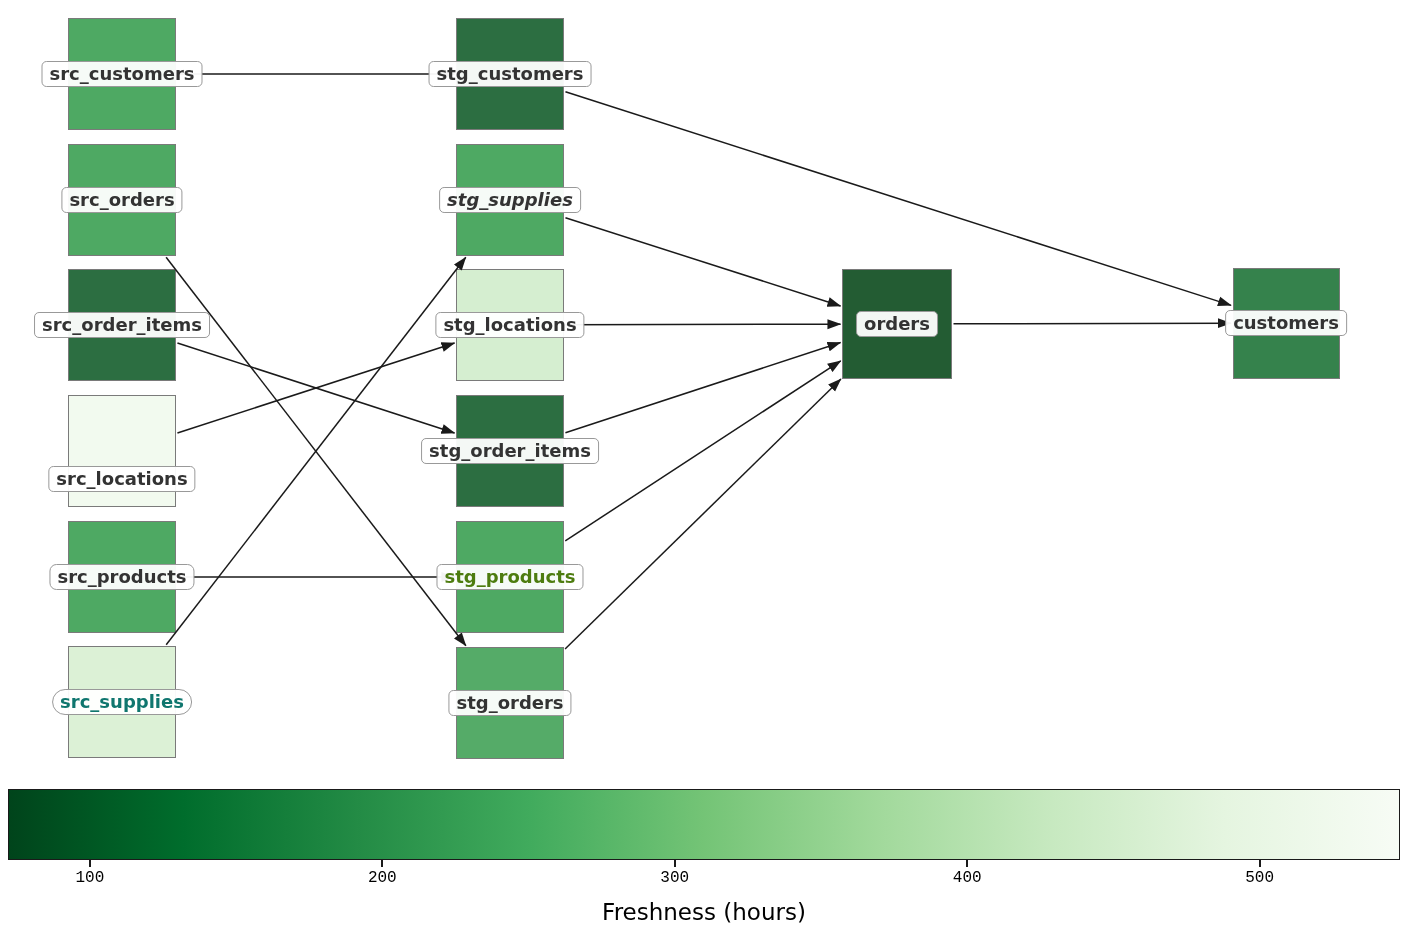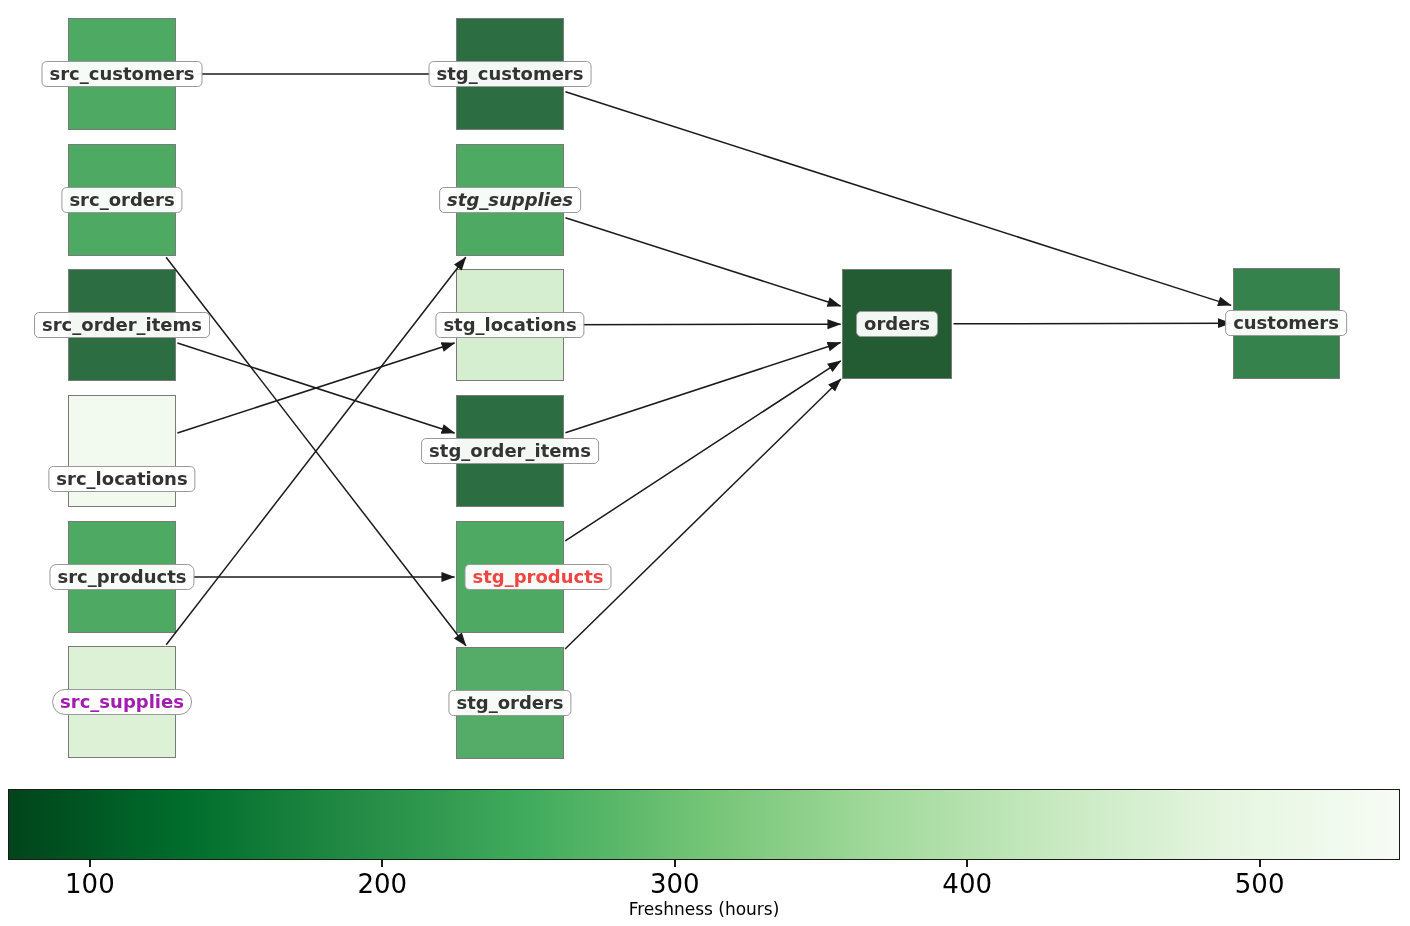--- a/index.html
+++ b/index.html
@@ -49,29 +49,30 @@
     top: 860px;
     width: 2px; height: 7px;
     background: #1a1a1a;
     transform: translateX(-1px);
     z-index: 1;
   }
   .cb-tick-label {
     position: absolute;
     top: 869px;
     transform: translateX(-50%);
-    font-size: 26px;
+    font-size: 16px;
     color: #000000;
     z-index: 1;
+    font-family: Liberation Mono, monospace;
   }
   .cb-axis-label {
     position: absolute;
     top: 899px;
     transform: translateX(-50%);
-    font-size: 17px;
+    font-size: 23px;
     color: #000000;
     z-index: 1;
   }
 </style>
 </head>
 <body>
 
 <div class="canvas">
 
   <div class="nodes-layer">
@@ -113,26 +114,26 @@
         <line x1="953.4999950436735" y1="323.85475579680286" x2="1231.0000049563264" y2="323.141388162066" stroke="#1a1a1a" stroke-width="1.5" marker-end="url(#arrowhead)"></line>
       </g>
   </svg>
 
   <div class="labels-layer">
       <div class="node-label" style="left: 122px; top: 74px; color: rgb(51, 51, 51);">src_customers</div>
       <div class="node-label" style="left: 122px; top: 200px; color: rgb(51, 51, 51);">src_orders</div>
       <div class="node-label" style="left: 122px; top: 325px; color: rgb(51, 51, 51);">src_order_items</div>
       <div class="node-label" style="left: 122px; top: 451px; color: rgb(51, 51, 51); margin-top: 28px;">src_locations</div>
       <div class="node-label" style="left: 122px; top: 577px; color: rgb(51, 51, 51); border-radius: 7px;">src_products</div>
-      <div class="node-label" style="left: 122px; top: 702px; color: #a21caf; border-radius: 13px;">src_supplies</div>
+      <div class="node-label" style="left: 122px; top: 702px; color: #0f766e; border-radius: 13px;">src_supplies</div>
       <div class="node-label" style="left: 510px; top: 74px; color: rgb(51, 51, 51);">stg_customers</div>
       <div class="node-label" style="left: 510px; top: 200px; color: rgb(51, 51, 51); font-style: italic;">stg_supplies</div>
       <div class="node-label" style="left: 510px; top: 325px; color: rgb(51, 51, 51);">stg_locations</div>
       <div class="node-label" style="left: 510px; top: 451px; color: rgb(51, 51, 51);">stg_order_items</div>
-      <div class="node-label" style="left: 510px; top: 577px; color: #ef4444; margin-left: 28px;">stg_products</div>
+      <div class="node-label" style="left: 510px; top: 577px; color: #4d7c0f;">stg_products</div>
       <div class="node-label" style="left: 510px; top: 703px; color: rgb(51, 51, 51);">stg_orders</div>
       <div class="node-label" style="left: 897px; top: 324px; color: rgb(51, 51, 51);">orders</div>
       <div class="node-label" style="left: 1286px; top: 323px; color: rgb(51, 51, 51);">customers</div>
     </div>
 
   <div class="colorbar" id="colorbar" style="background: linear-gradient(to right, rgb(0, 68, 27) 0%, rgb(0, 109, 44) 12.5%, rgb(35, 139, 69) 25%, rgb(65, 171, 93) 37.5%, rgb(116, 196, 118) 50%, rgb(161, 217, 155) 62.5%, rgb(199, 233, 192) 75%, rgb(229, 245, 224) 87.5%, rgb(247, 252, 245) 100%);"></div>
   <div id="cb-ticks">
       <div class="cb-tick" style="left: 89.8824px;"></div>
       <div class="cb-tick-label" style="left: 89.8824px;">100</div>
       <div class="cb-tick" style="left: 382.319px;"></div>

